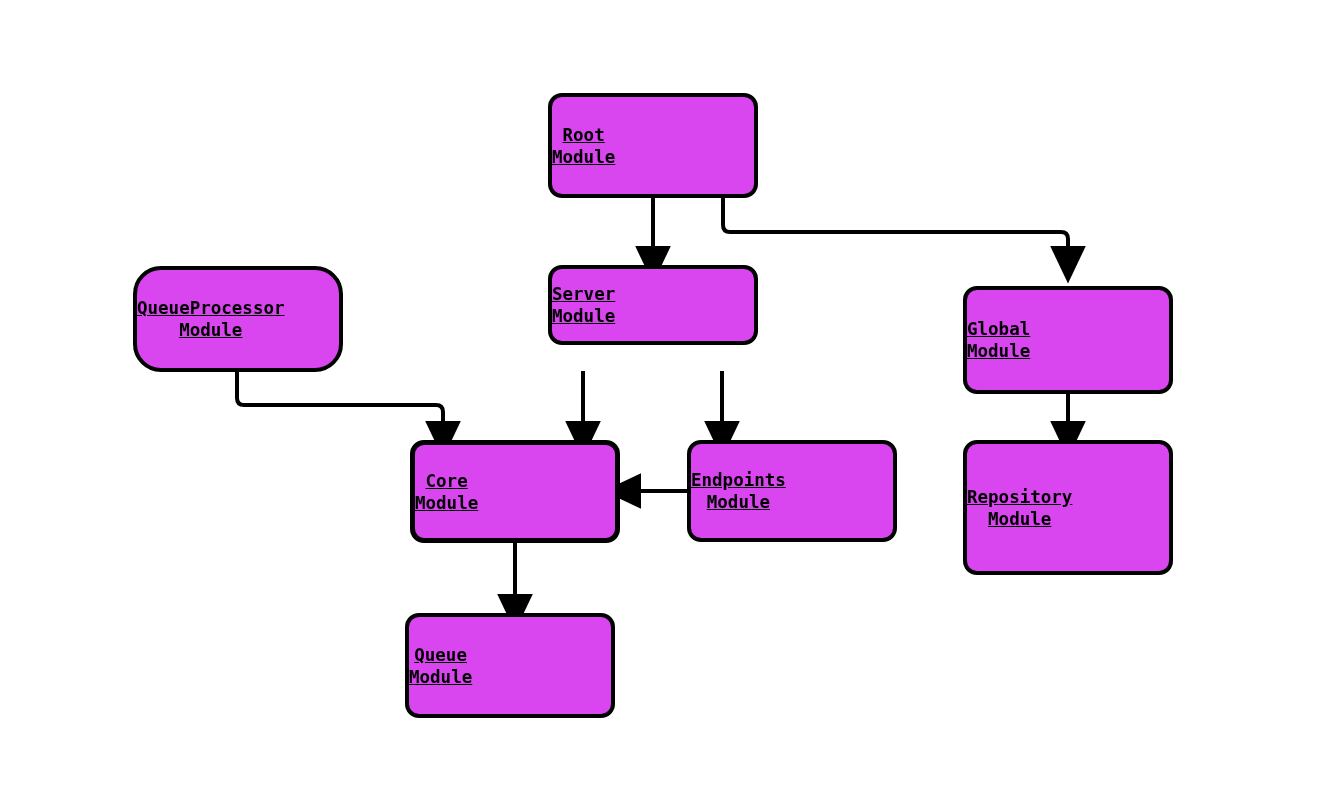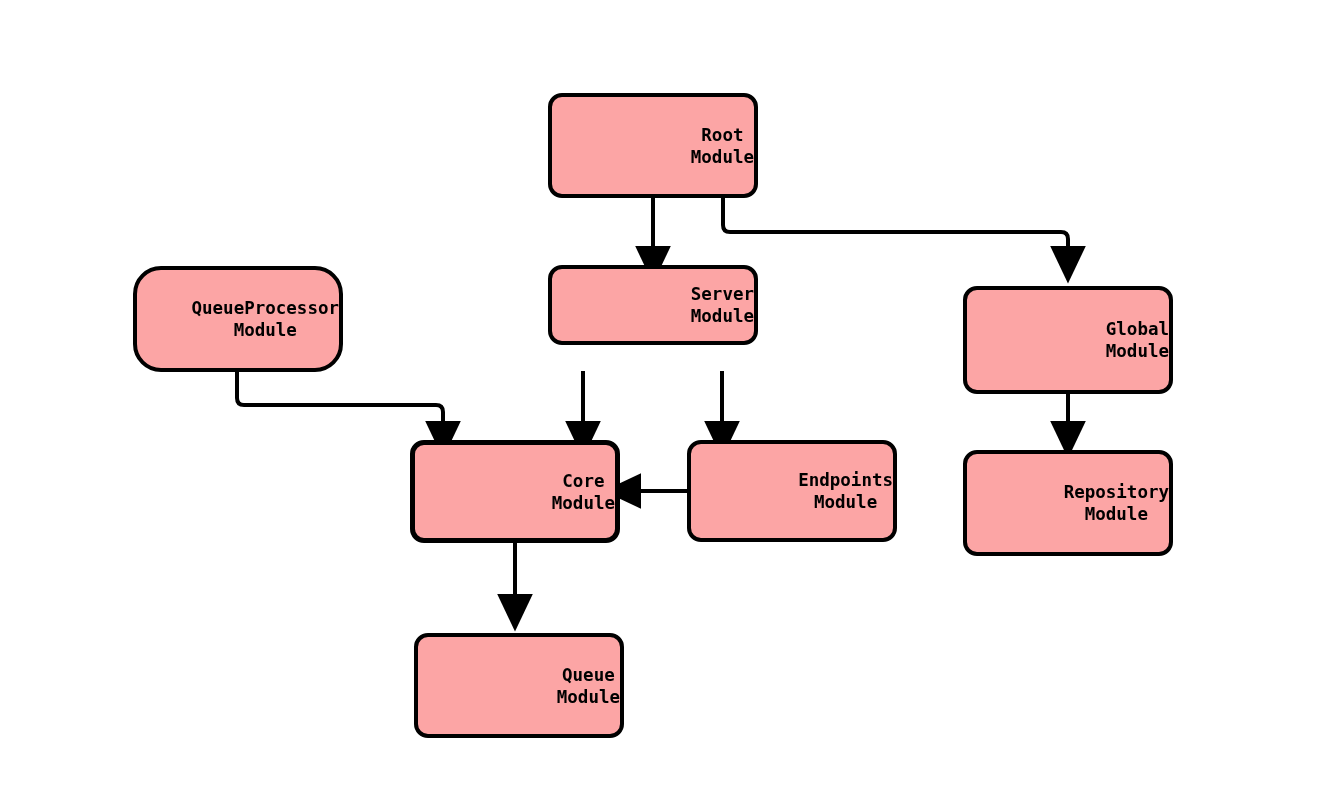--- a/index.html
+++ b/index.html
@@ -23,27 +23,28 @@
   #edge-layer {
     position: absolute;
     left: 0;
     top: 0;
     width: 1337px;
     height: 809px;
   }
   .node {
     position: absolute;
     box-sizing: border-box;
-    background: #fca5a5;
+    background: #d946ef;
     border: 4px solid #000000;
     border-radius: 14px;
     display: flex;
     align-items: center;
-    justify-content: flex-end;
+    justify-content: flex-start;
     z-index: 2;
+    text-decoration: underline;
   }
   .node-label {
     font-family: "DejaVu Sans Mono", "Liberation Mono", monospace;
     font-size: 17.5px;
     line-height: 22px;
     font-weight: 700;
     color: #000000;
     text-align: center;
     white-space: pre-line;
     letter-spacing: 0px;
@@ -118,23 +119,23 @@
   <div class="node" style="left:410px; top:440px; width:210px; height:103px; border-width:5px;">
     <span class="node-label">Core
 Module</span>
   </div>
 
   <div class="node" style="left:687px; top:440px; width:210px; height:102px;">
     <span class="node-label">Endpoints
 Module</span>
   </div>
 
-  <div class="node" style="left:963px; top:440px; width:210px; height:106px;margin-top:10px;">
+  <div class="node" style="left:963px; top:440px; width:210px; height:135px;">
     <span class="node-label">Repository
 Module</span>
   </div>
 
-  <div class="node" style="left:414px; top:613px; width:210px; height:105px;margin-top:20px;">
+  <div class="node" style="left:405px; top:613px; width:210px; height:105px;">
     <span class="node-label">Queue
 Module</span>
   </div>
 
 </div>
 
 </body></html>

